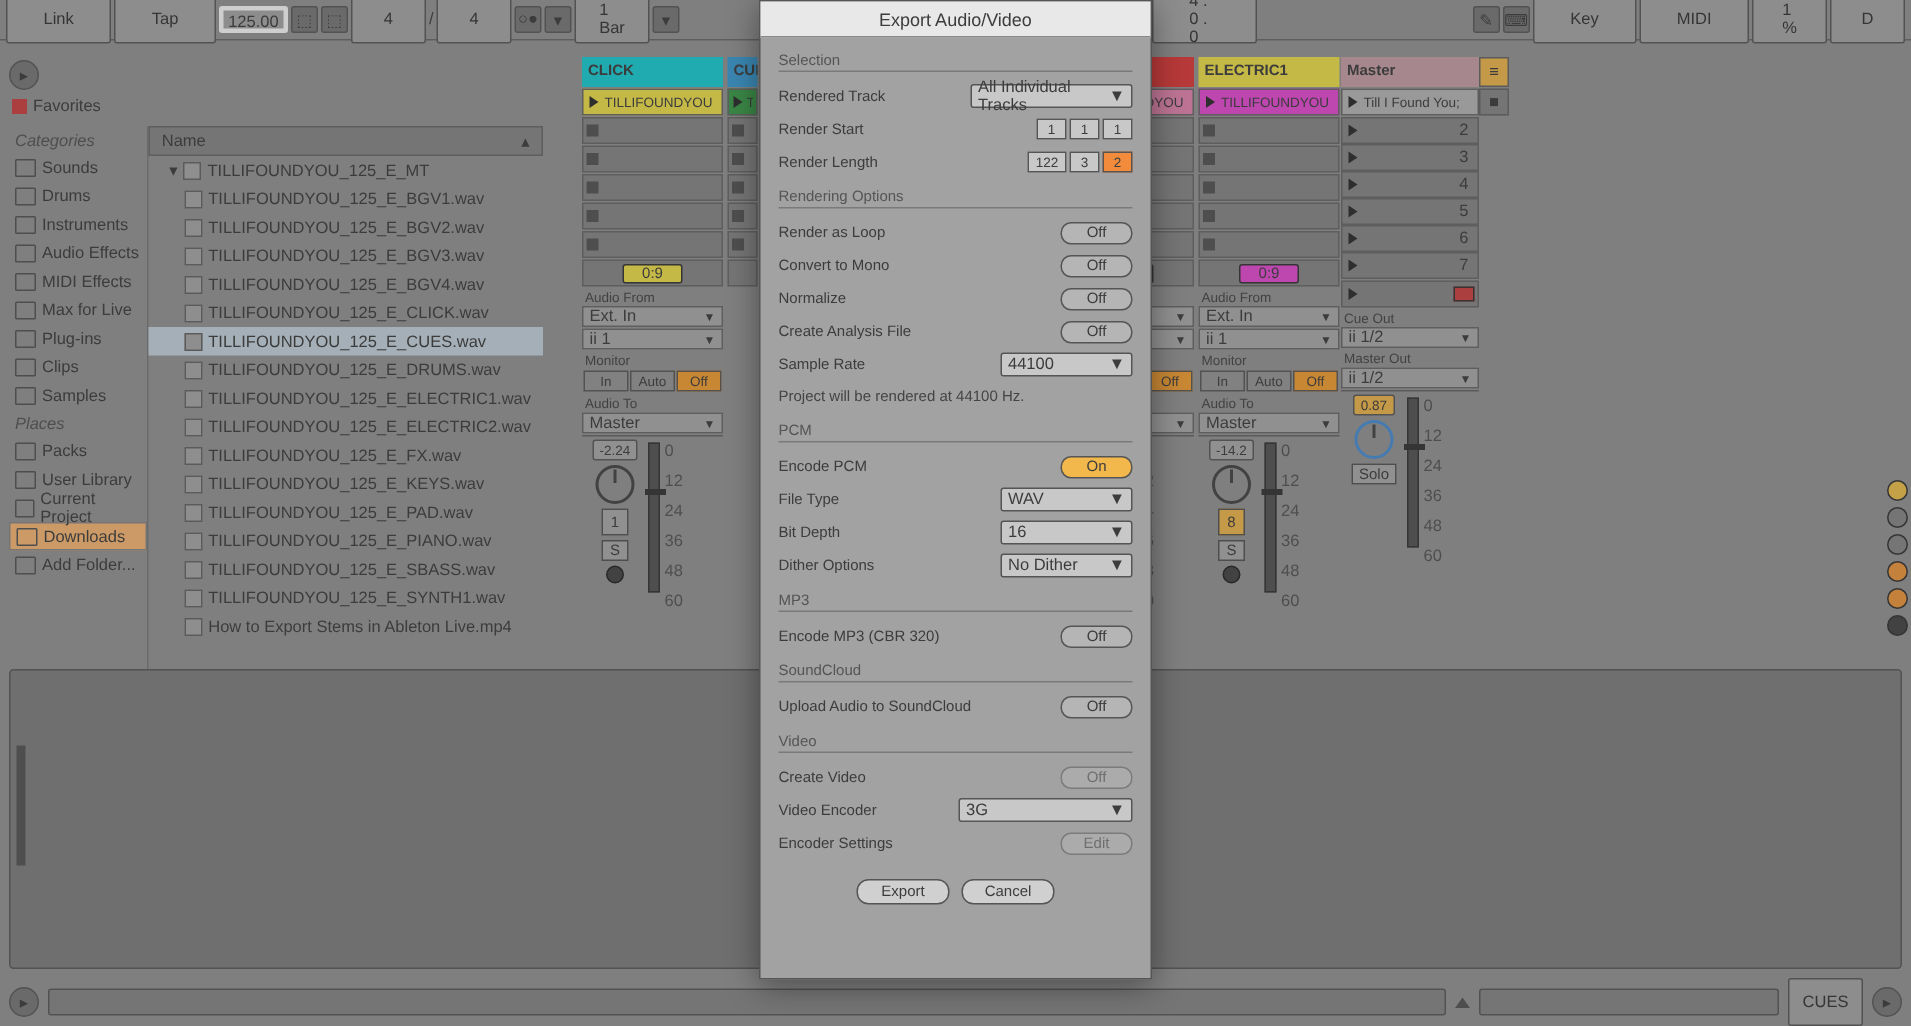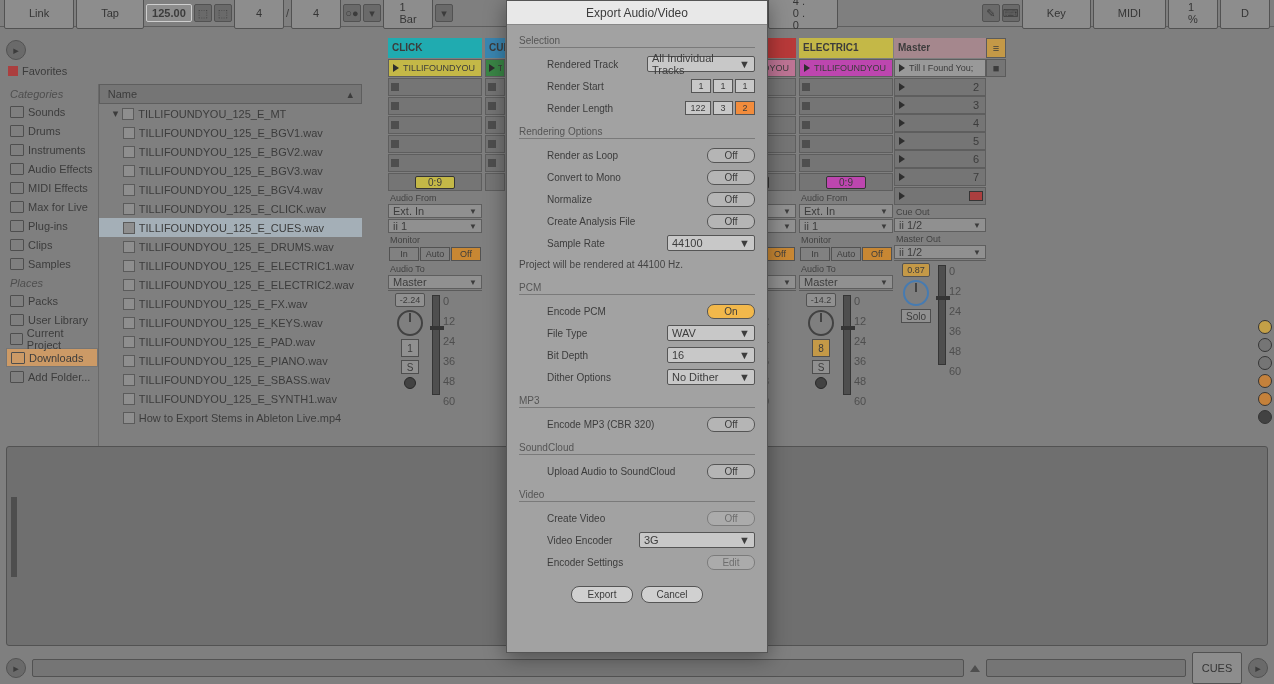--- a/index.html
+++ b/index.html
@@ -2,21 +2,21 @@
 <html><head>
 <meta charset="utf-8">
 <style>
 * { margin: 0; padding: 0; box-sizing: border-box; font-family: "Helvetica Neue", Arial, sans-serif; font-size: 11px; }
 body { background: #969696; width: 1274px; height: 684px; overflow: hidden; position: relative; color: #3c3c3c; }
 
 
 .toolbar { height: 27px; background: #969696; display: flex; align-items: center; padding: 0 4px; gap: 2px; border-bottom: 1px solid #6a6a6a; }
 .tb-btn { background: #7a7a7a; border: 1px solid #5a5a5a; height: 32px; padding: 0 24px; display: flex; align-items: center; justify-content: center; border-radius: 2px; color: #333; }
 .tb-btn.light { background: #a8a8a8; }
-.tb-num { background: #a8a8a8; border: 1px solid #ffffff; height: 18px; width: 46px; text-align: center; line-height: 16px; border-radius: 2px; font-weight: bold; }
+.tb-num { background: #a8a8a8; border: 3px solid #ffffff; height: 18px; width: 46px; text-align: center; line-height: 16px; border-radius: 2px; }
 .tb-icon { width: 18px; height: 18px; background: #7a7a7a; border: 1px solid #5a5a5a; border-radius: 2px; display: flex; align-items: center; justify-content: center; }
 .play-tri { width: 0; height: 0; border-left: 8px solid #333; border-top: 5px solid transparent; border-bottom: 5px solid transparent; }
 
 
 .browser { position: absolute; top: 38px; left: 6px; width: 356px; height: 400px; }
 .search-row { display: flex; align-items: center; height: 24px; gap: 4px; }
 .circle-btn { width: 20px; height: 20px; border-radius: 10px; background: #7a7a7a; border: 1px solid #5a5a5a; display:flex;align-items:center;justify-content:center;}
 .search-input { flex: 1; background: #a8a8a8; border: 1px solid #6a6a6a; height: 20px; padding: 0 6px; border-radius: 2px; color: #555; }
 .browser-body { display: flex; margin-top: 4px; height: 370px; }
 .side-cats { width: 98px; background: #969696; }
@@ -68,21 +68,21 @@
 
 .scene-col{width:20px;display:flex;flex-direction:column;}
 .scene-btn{height:18px;border:1px solid #666;background:#888;display:flex;align-items:center;justify-content:center;margin-bottom:1px;}
 
 
 .modal { position: absolute; top: 0; left: 506px; width: 262px; height: 653px; background: #a2a2a2; border: 1px solid #555; box-shadow: 0 4px 20px rgba(0,0,0,0.4); z-index: 100; }
 .modal-title { background: #e8e8e8; height: 24px; text-align: center; line-height: 24px; font-size: 12px; border-bottom: 1px solid #888; }
 .modal-body { padding: 10px 12px; }
 .fset-lbl { font-size: 10px; color: #555; border-bottom: 1px solid #7a7a7a; padding-bottom: 1px; margin-bottom: 6px; margin-top: 8px; }
 .fset-lbl:first-child{margin-top:0;}
-.frow { display: flex; align-items: center; justify-content: space-between; height: 20px; margin-bottom: 2px; margin-left: 28px; }
+.frow { display: flex; align-items: center; justify-content: space-between; height: 20px; margin-bottom: 2px; }
 .frow .lbl { font-size: 10px; }
 .m-sel { width: 108px; height: 16px; background: #c8c8c8; border: 1px solid #555; font-size: 10px; padding: 0 4px; display:flex;align-items:center;justify-content:space-between;border-radius:2px;}
 .m-sel.sm{width:88px;}
 .m-tog { width: 48px; height: 15px; background: #b5b5b5; border: 1px solid #555; font-size: 10px; display:flex;align-items:center;justify-content:center;border-radius:7px;}
 .m-tog.on{background:#f2b84b;}
 .m-tog.dis{opacity:0.5;}
 .m-nums{display:flex;gap:2px;}
 .m-num{width:20px;height:14px;background:#c8c8c8;border:1px solid #555;text-align:center;font-size:9px;line-height:12px;}
 .m-num.orange{background:#f28c3c;}
 .m-note{font-size:10px;color:#444;padding:4px 0;}

